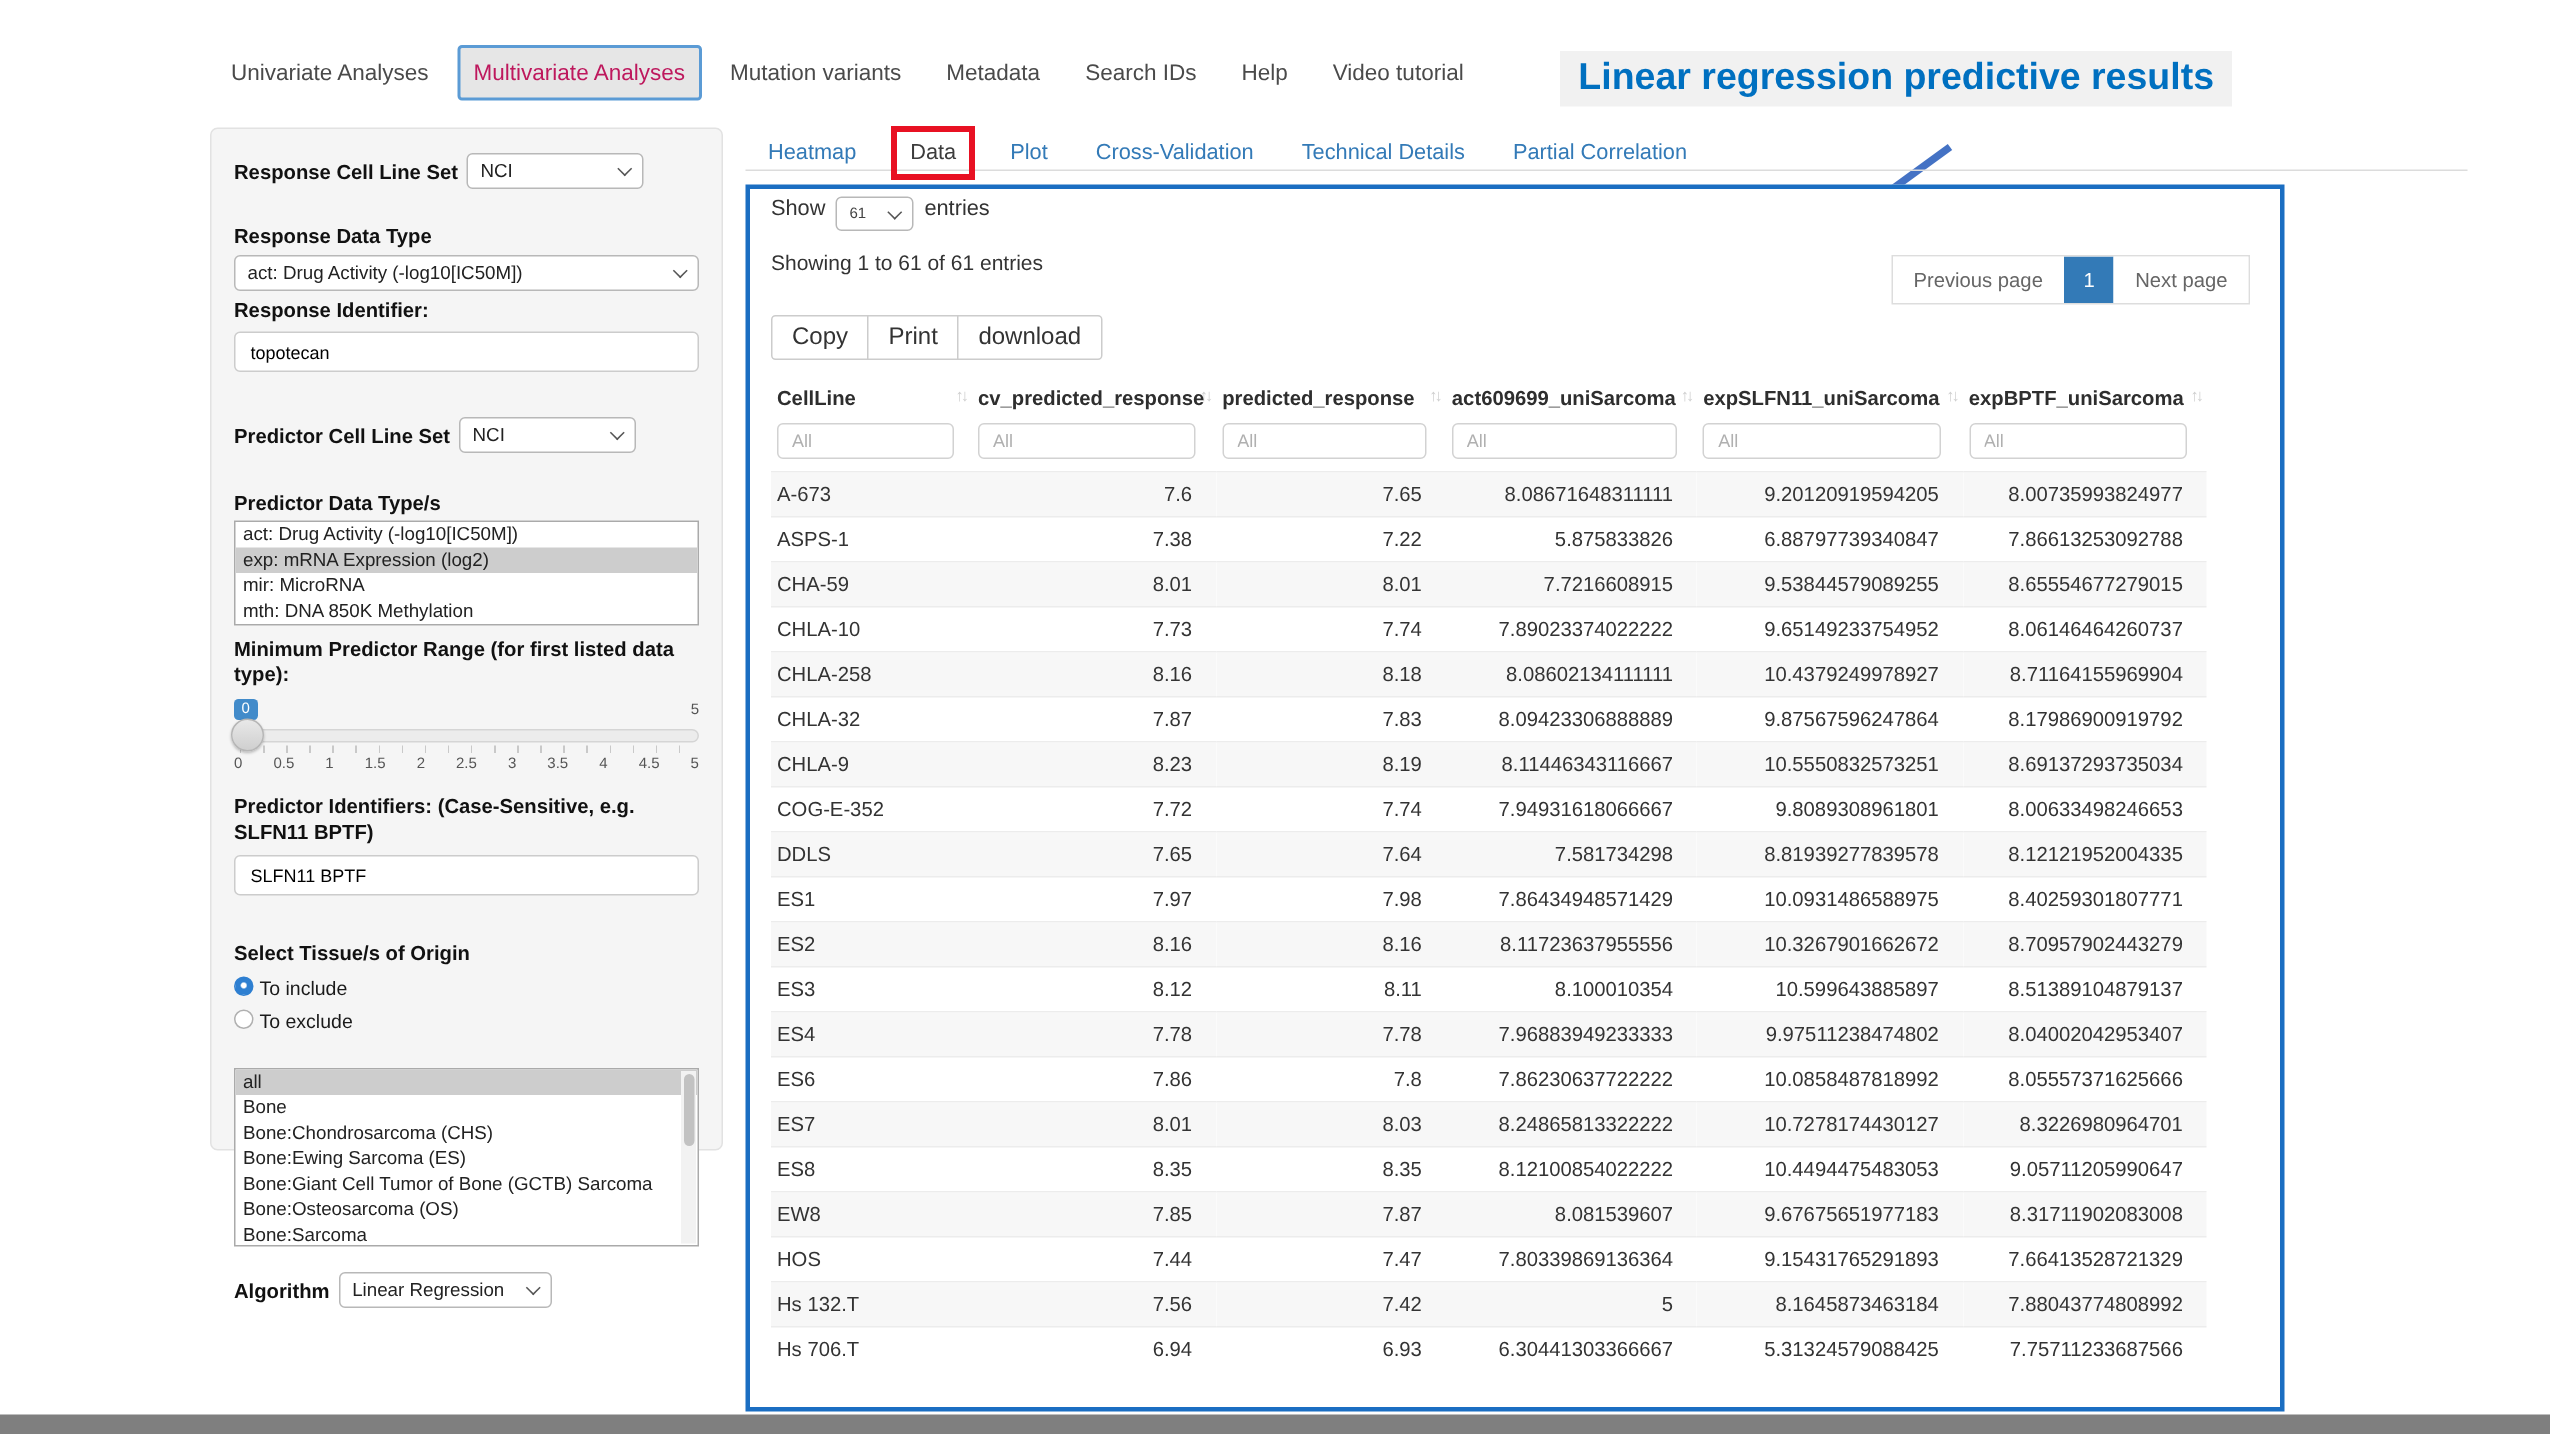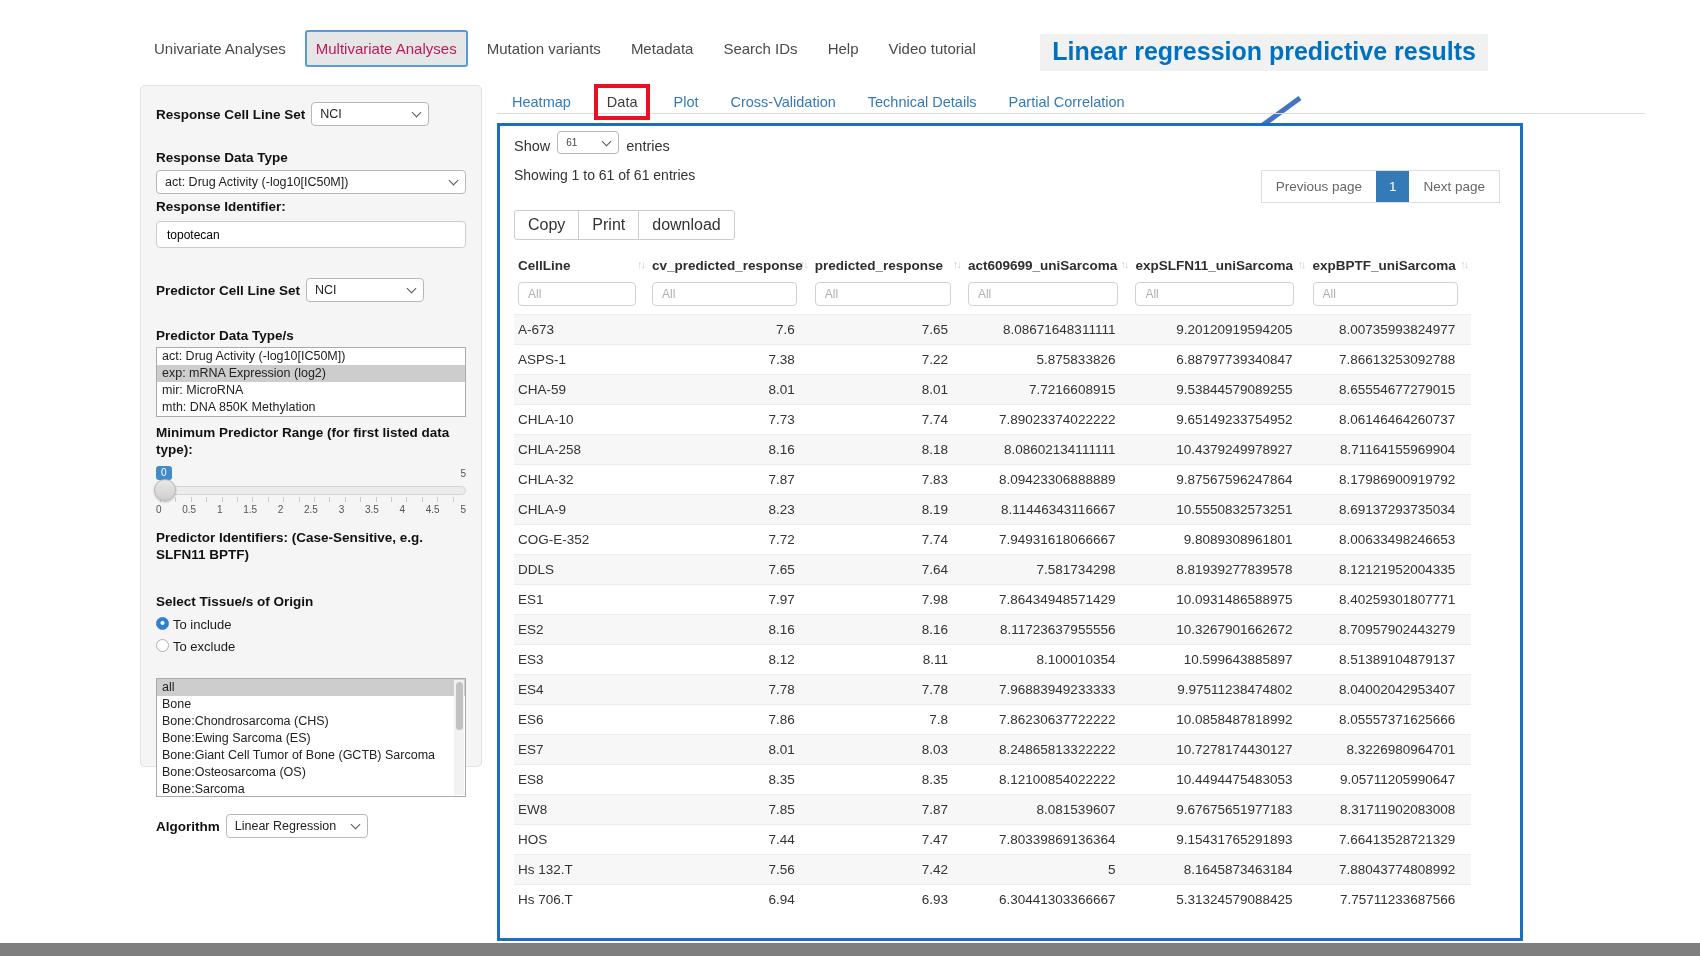--- a/index.html
+++ b/index.html
@@ -63,22 +63,22 @@
 
   
   .panel-tabs { position:absolute; left:512px; top:84px; display:flex; align-items:center; gap:32px;
                 font-size:14.5px; color:#337ab7; }
   .ptab { cursor:pointer; white-space:nowrap; }
   .ptab.active { color:#3c3c3c; }
   .ptab.red-box { border:4px solid #e81123; padding:6px 9px; margin:0 -9px; }
 
   .data-panel { position:absolute; left:497px; top:123px; width:1026px; height:818px;
                 border:3px solid #1b6ec2; background:#fff; padding:4px 14px; }
-  .show-row { display:flex; align-items:flex-end; gap:7px; font-size:14.5px; color:#333; margin-top:1px; }
-  .show-select { width:62px; height:23px; font-size:10px; color:#444; }
+  .show-row { display:flex; align-items:flex-start; gap:7px; font-size:14.5px; color:#333; margin-top:1px; }
+  .show-select { width:52px; height:23px; font-size:10px; color:#444; }
   .showing-text { margin-top:13px; font-size:14px; color:#333; }
 
   .pagination { position:absolute; right:20px; top:44px; display:flex; align-items:flex-start;
                 border:1px solid #ddd; border-radius:0; overflow:hidden; font-size:13.5px; color:#666; }
   .pg-item { padding:8px 14px; background:#fff; cursor:pointer; white-space:nowrap; }
   .pg-item.current { background:#337ab7; color:#fff; padding:8px 13px; }
 
   .btn-group { display:inline-flex; margin-top:27px; }
   .tbl-btn { background:#fff; border:1px solid #ccc; font-size:16px; color:#333; padding:5px 13px;
              margin-left:-1px; cursor:pointer; font-family:inherit; }
@@ -176,20 +176,21 @@
           <span>2.5</span>
           <span>3</span>
           <span>3.5</span>
           <span>4</span>
           <span>4.5</span>
           <span>5</span>
         </div>
     </div>
 
     <div class="lbl" style="margin-top:11px;">Predictor Identifiers: (Case-Sensitive, e.g. SLFN11 BPTF)</div>
+    <input class="txt-input" style="margin-top: 7px;" value="SLFN11 BPTF">
 
     <div class="lbl" style="margin-top:30px;">Select Tissue/s of Origin</div>
     <div>
         <div class="radio-row">
           <span class="radio-dot checked"></span>
           <span>To include</span>
         </div>
         <div class="radio-row">
           <span class="radio-dot"></span>
           <span>To exclude</span>

